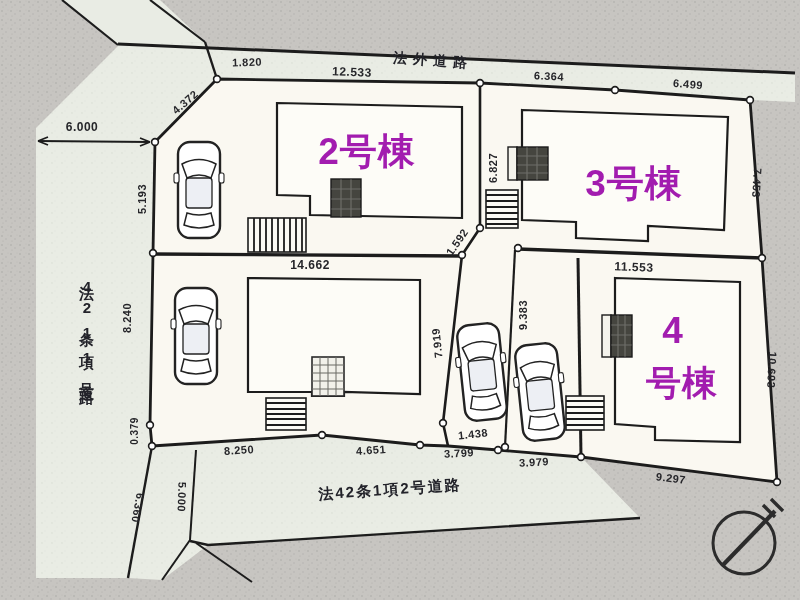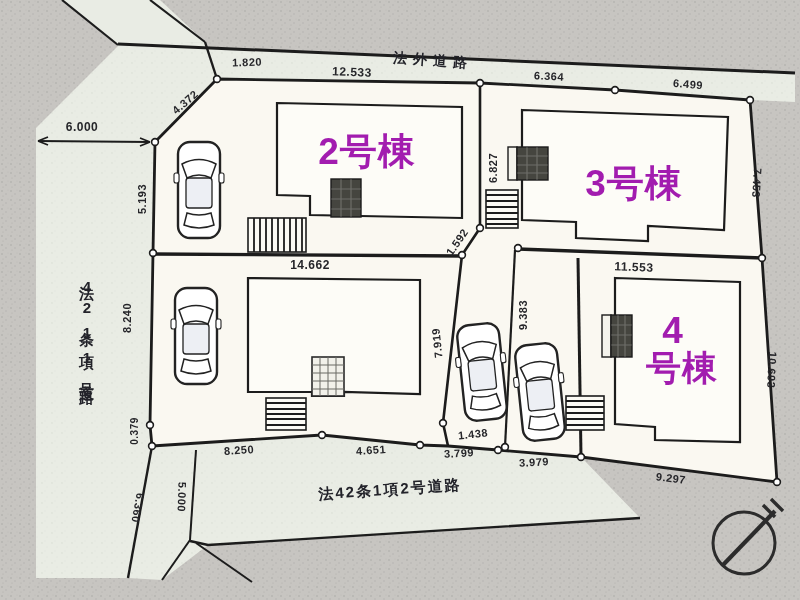--- a/index.html
+++ b/index.html
@@ -205,16 +205,16 @@
 
   <div class="lbl dim" style="left:757px;top:183px;transform:translate(-50%,-50%) rotate(94deg)">7.453</div>
   <div class="lbl dim" style="left:772px;top:370px;transform:translate(-50%,-50%) rotate(93deg)">10.603</div>
 
   <div class="lbl dim" style="left:138px;top:508px;transform:translate(-50%,-50%) rotate(100deg)">6.360</div>
   <div class="lbl dim" style="left:182px;top:497px;transform:translate(-50%,-50%) rotate(92deg)">5.000</div>
 
   <div class="lbl lot-label" style="left:367px;top:152px;transform:translate(-50%,-50%)">2号棟</div>
   <div class="lbl lot-label" style="left:634px;top:184px;transform:translate(-50%,-50%)">3号棟</div>
   <div class="lbl lot-label" style="left:673px;top:331px;transform:translate(-50%,-50%)">4</div>
-  <div class="lbl lot-label lot-label-sub" style="left:682px;top:368px;transform:translate(-50%,-50%)">号棟</div>
+  <div class="lbl lot-label lot-label-sub" style="left:682px;top:383px;transform:translate(-50%,-50%)">号棟</div>
 </div>
 
 </div>
 
 </body></html>

